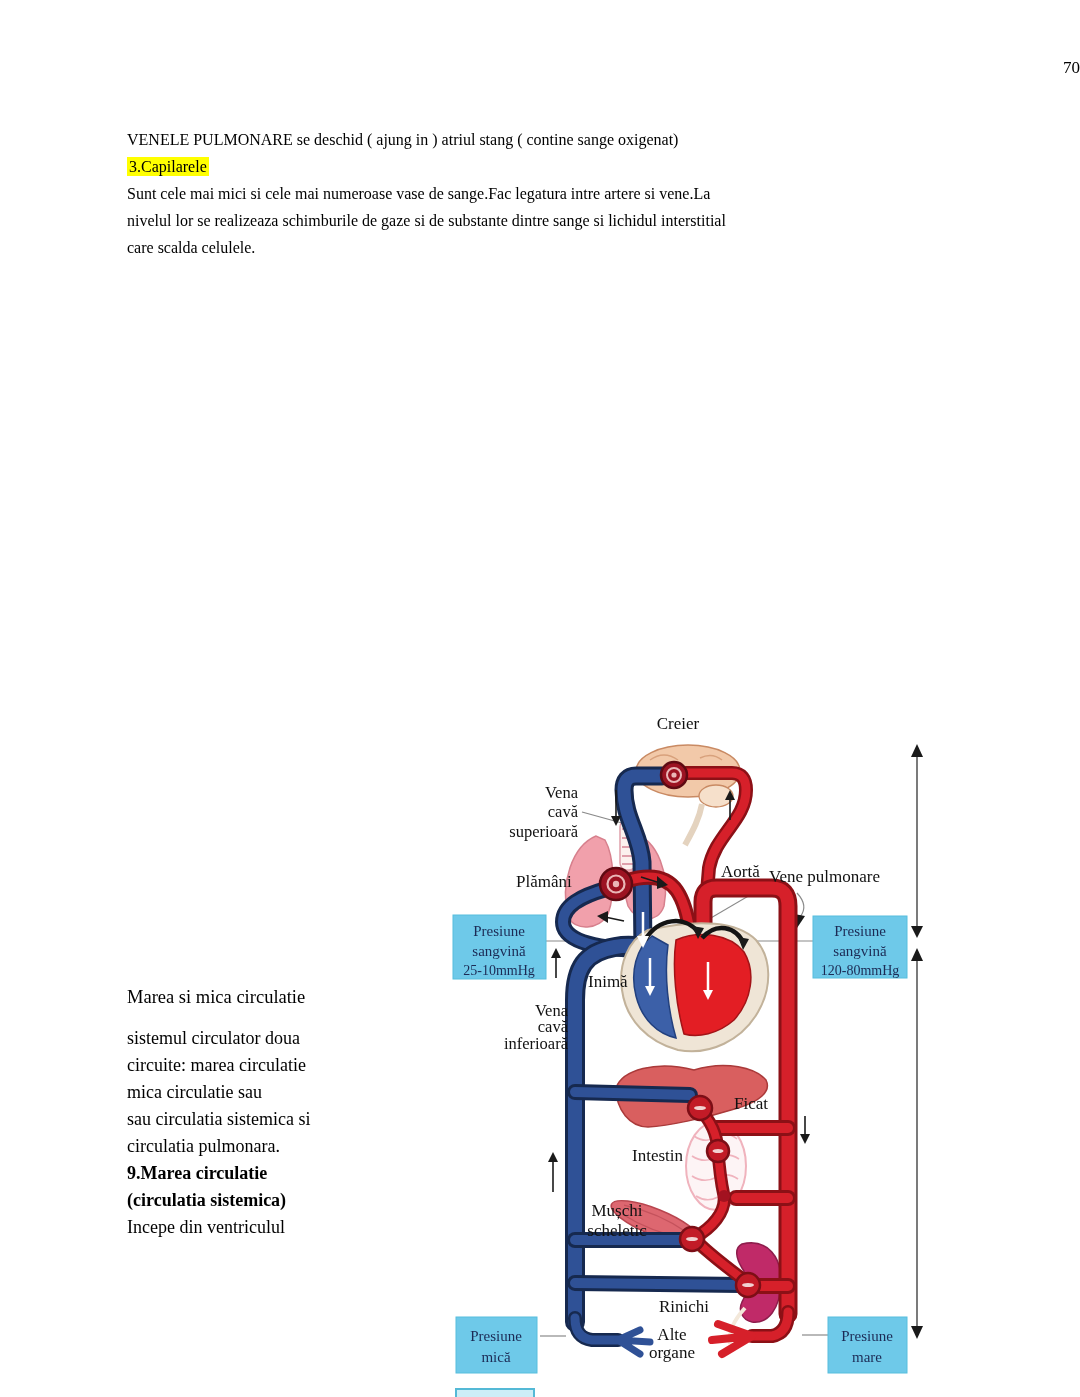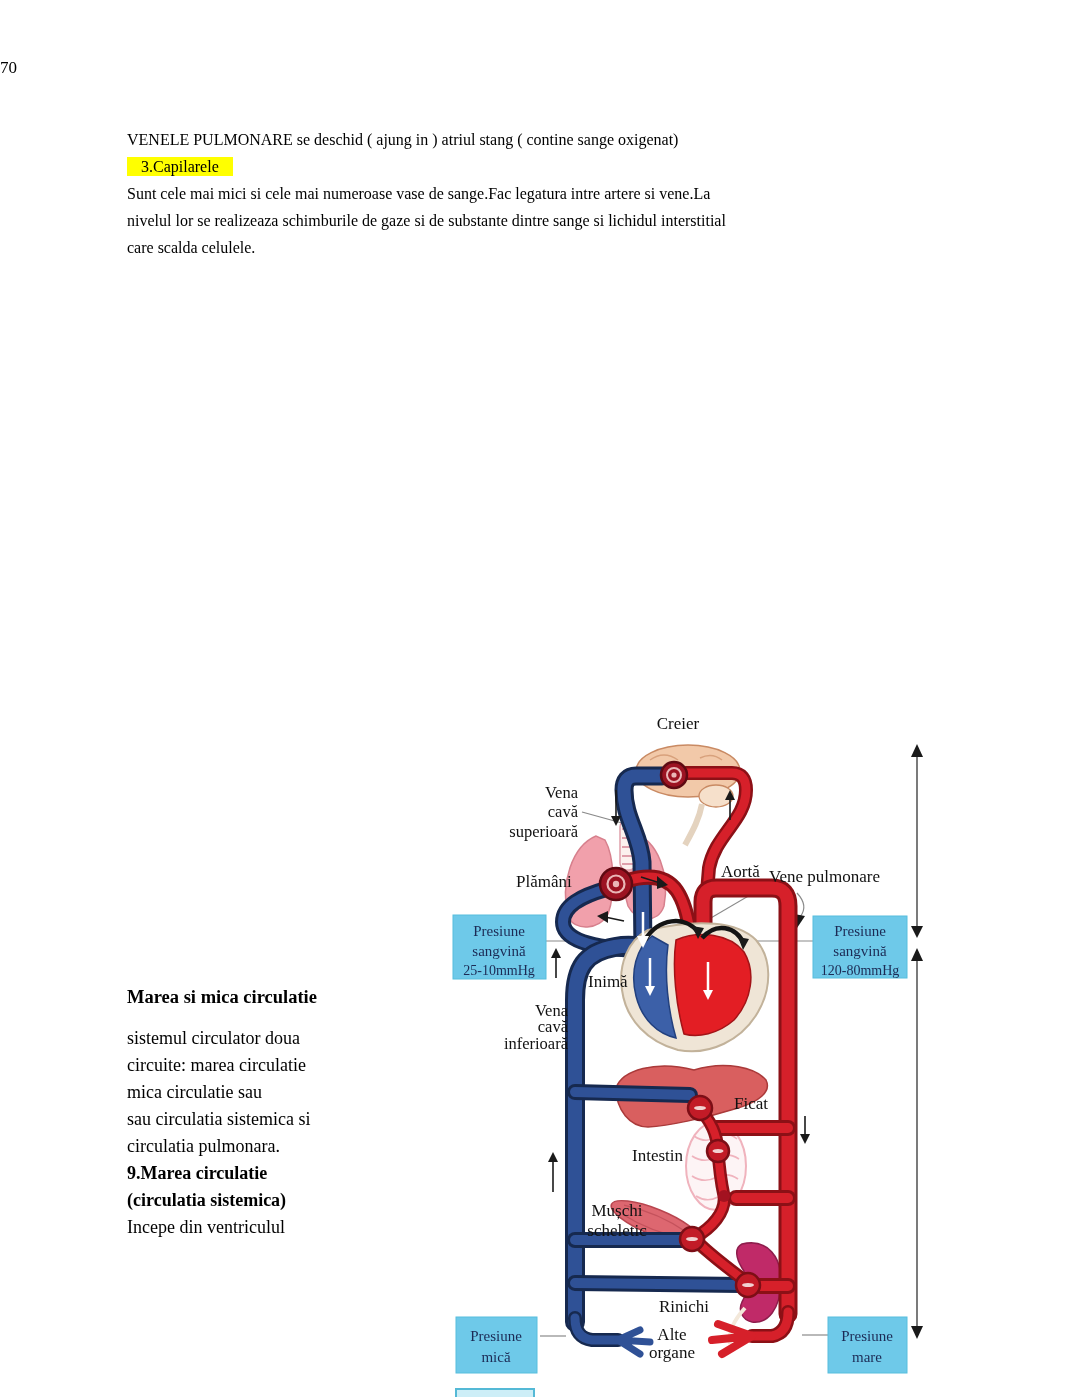--- a/index.html
+++ b/index.html
@@ -1,33 +1,33 @@
 <!DOCTYPE html>
 <html><head>
 <meta charset="utf-8">
 <style>
   html,body{margin:0;padding:0;background:#e8e8e8;}
   .page{
     position:relative;width:1080px;height:1397px;background:#ffffff;
     font-family:"Liberation Serif",serif;color:#000;overflow:hidden;margin:0 auto;
   }
   .page-number{
-    position:absolute;top:58px;left:0;width:1080px;text-align:left;
+    position:absolute;top:58px;left:0;width:1080px;text-align:right;
     font-size:17px;
   }
   .intro{
     position:absolute;left:127px;top:126px;width:830px;
     font-size:16px;line-height:27px;
   }
-  .hl{background:#ffff00;padding:1px 14px;}
+  .hl{background:#ffff00;padding:1px 2px;}
   .leftcol{
     position:absolute;left:127px;top:984px;width:240px;
     font-size:18px;line-height:27px;
   }
-  .leftcol .heading{font-weight:bold;font-size:18.5px;margin-bottom:14px;}
+  .leftcol .heading{font-weight:normal;font-size:18.5px;margin-bottom:14px;}
   .bold{font-weight:bold;}
   svg.diagram{position:absolute;left:440px;top:700px;width:510px;height:697px;}
   
   .tOb{stroke:#16294f;fill:none;stroke-linecap:round;stroke-linejoin:round;}
   .tIb{stroke:#2f5196;fill:none;stroke-linecap:round;stroke-linejoin:round;}
   .tOr{stroke:#8c1016;fill:none;stroke-linecap:round;stroke-linejoin:round;}
   .tIr{stroke:#d6202a;fill:none;stroke-linecap:round;stroke-linejoin:round;}
   .prong-b{stroke:#2f5196;stroke-width:7;stroke-linecap:round;fill:none;}
   .prong-r{stroke:#d6202a;stroke-width:8;stroke-linecap:round;fill:none;}
   .ptr{stroke:#8a8a8a;stroke-width:1.2;fill:none;}

